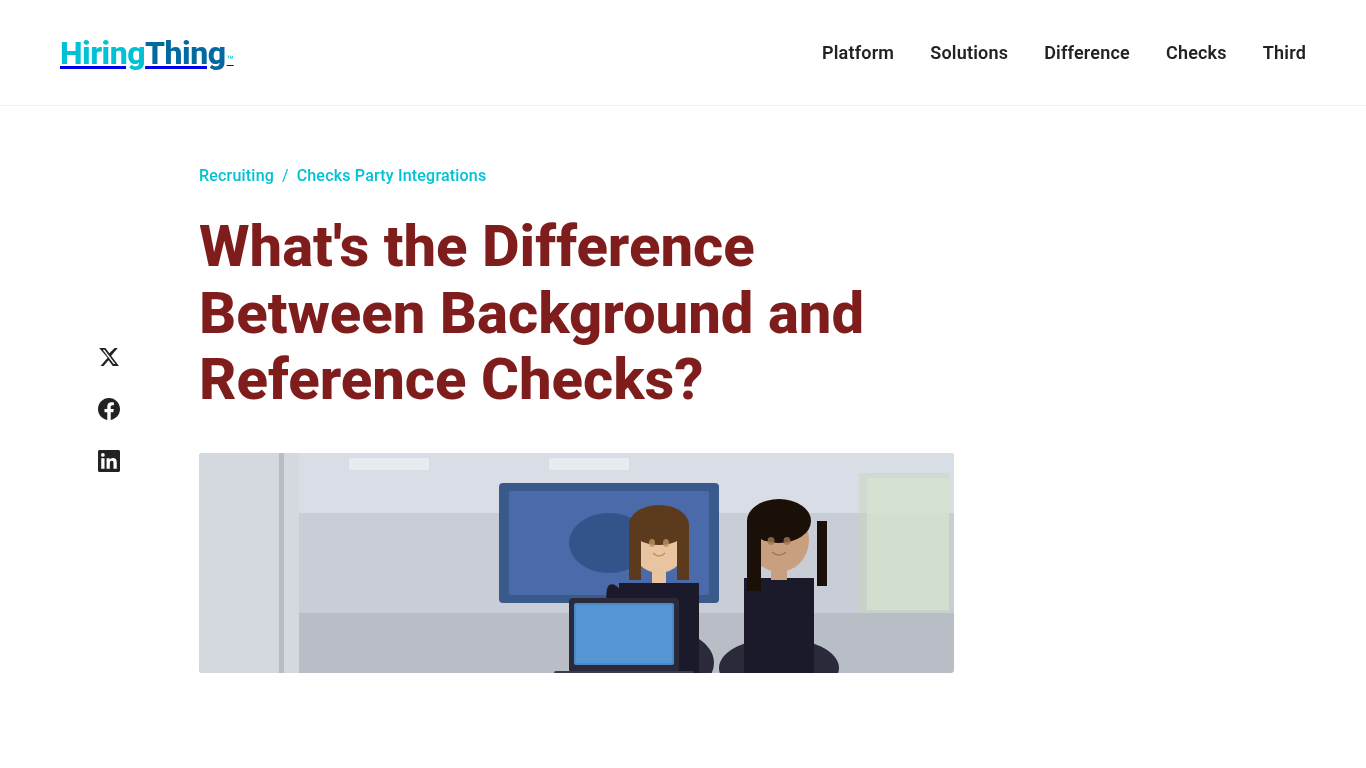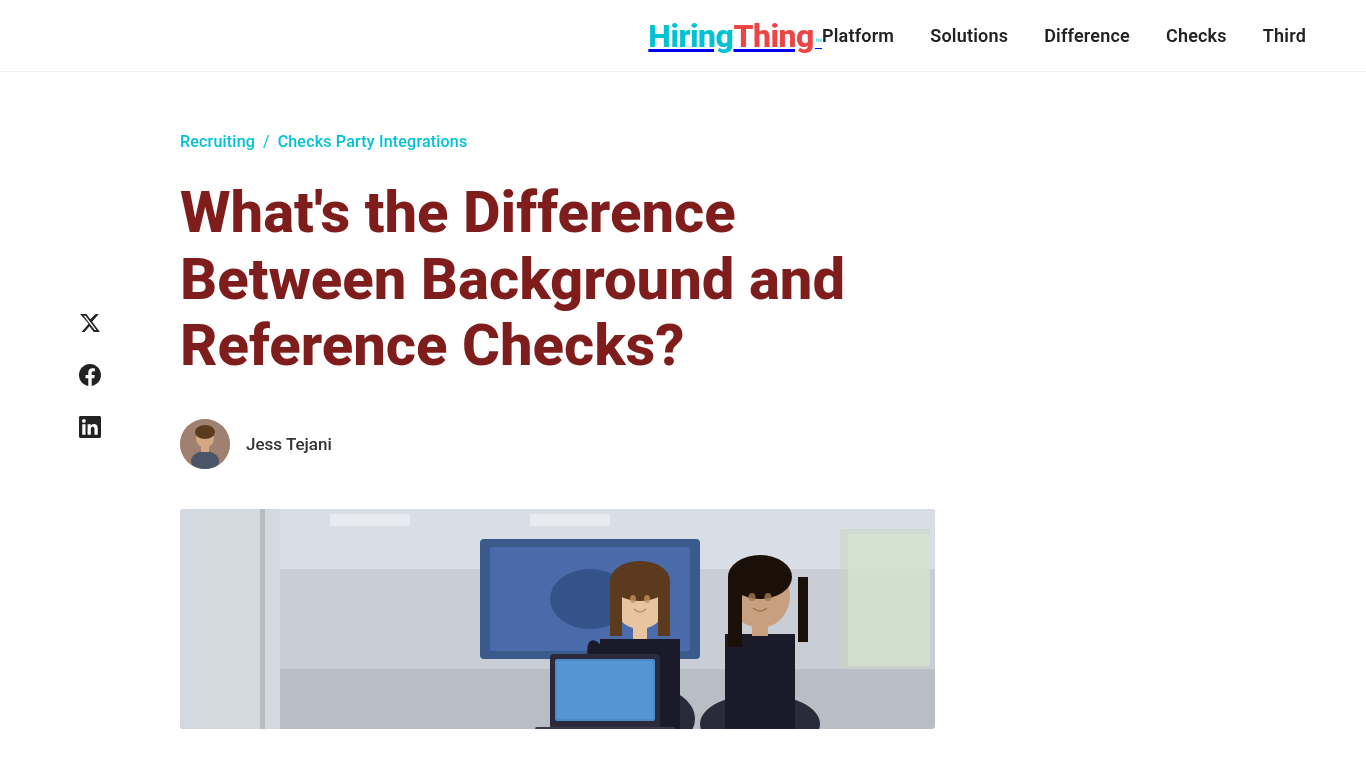--- a/index.html
+++ b/index.html
@@ -13,44 +13,44 @@
       background: #ffffff;
       color: #333;
       width: 1366px;
       min-height: 768px;
     }
 
     
     header {
       display: flex;
       align-items: center;
-      justify-content: flex-end;
+      justify-content: space-between;
       padding: 12px 60px;
-      height: 72px;
+      height: 106px;
       background: #fff;
       border-bottom: 1px solid #f0f0f0;
     }
 
     .logo {
       display: flex;
       align-items: baseline;
       gap: 0;
       font-size: 32px;
       font-weight: 800;
       letter-spacing: -0.5px;
       position: relative;
       text-decoration: none;
     }
 
     .logo-hiring {
       color: #00c2d4;
     }
 
     .logo-thing {
-      color: #ef4444;
+      color: #0369a1;
     }
 
     .logo-tm {
       font-size: 12px;
       font-weight: 400;
       color: #00c2d4;
       vertical-align: super;
       margin-left: 1px;
     }
 
@@ -66,20 +66,21 @@
       font-size: 18px;
       font-weight: 600;
       letter-spacing: 0.2px;
     }
 
     
     .main-wrapper {
       display: flex;
       max-width: 1366px;
       padding: 60px 60px 0 60px;
+      margin-left: 19px;
     }
 
     
     .social-sidebar {
       display: flex;
       flex-direction: column;
       align-items: center;
       gap: 30px;
       padding-top: 180px;
       width: 60px;
@@ -233,36 +234,20 @@
   <article class="article-content">
 
     <nav class="breadcrumb">
       <a href="#">Recruiting</a>
       <span class="breadcrumb-separator">/</span>
       <a href="#">Checks Party Integrations</a>
     </nav>
 
     <h1 class="article-title">What's the Difference Between Background and Reference Checks?</h1>
 
-    <div class="author-row">
-      <div class="author-avatar">
-        <svg class="author-avatar-svg" viewBox="0 0 50 50" xmlns="http://www.w3.org/2000/svg">
-          <circle cx="25" cy="25" r="25" fill="#a08070"></circle>
-
-          <ellipse cx="25" cy="19" rx="9" ry="10" fill="#d4a882"></ellipse>
-
-          <ellipse cx="25" cy="13" rx="10" ry="7" fill="#5c3a1e"></ellipse>
-
-          <ellipse cx="25" cy="42" rx="14" ry="10" fill="#4a5568"></ellipse>
-
-          <rect x="21" y="27" width="8" height="6" fill="#d4a882"></rect>
-        </svg>
-      </div>
-      <span class="author-name">Jess Tejani</span>
-    </div>
 
     <div class="hero-image">
       <svg class="hero-scene" viewBox="0 0 755 220" xmlns="http://www.w3.org/2000/svg" preserveAspectRatio="xMidYMid slice">
 
         <rect width="755" height="220" fill="#c8cdd6"></rect>
 
         <rect x="0" y="0" width="755" height="60" fill="#d8dde6"></rect>
         <rect x="0" y="160" width="755" height="60" fill="#b8bdc6"></rect>
 
         <rect x="300" y="30" width="220" height="120" fill="#3a5a8c" rx="4"></rect>

